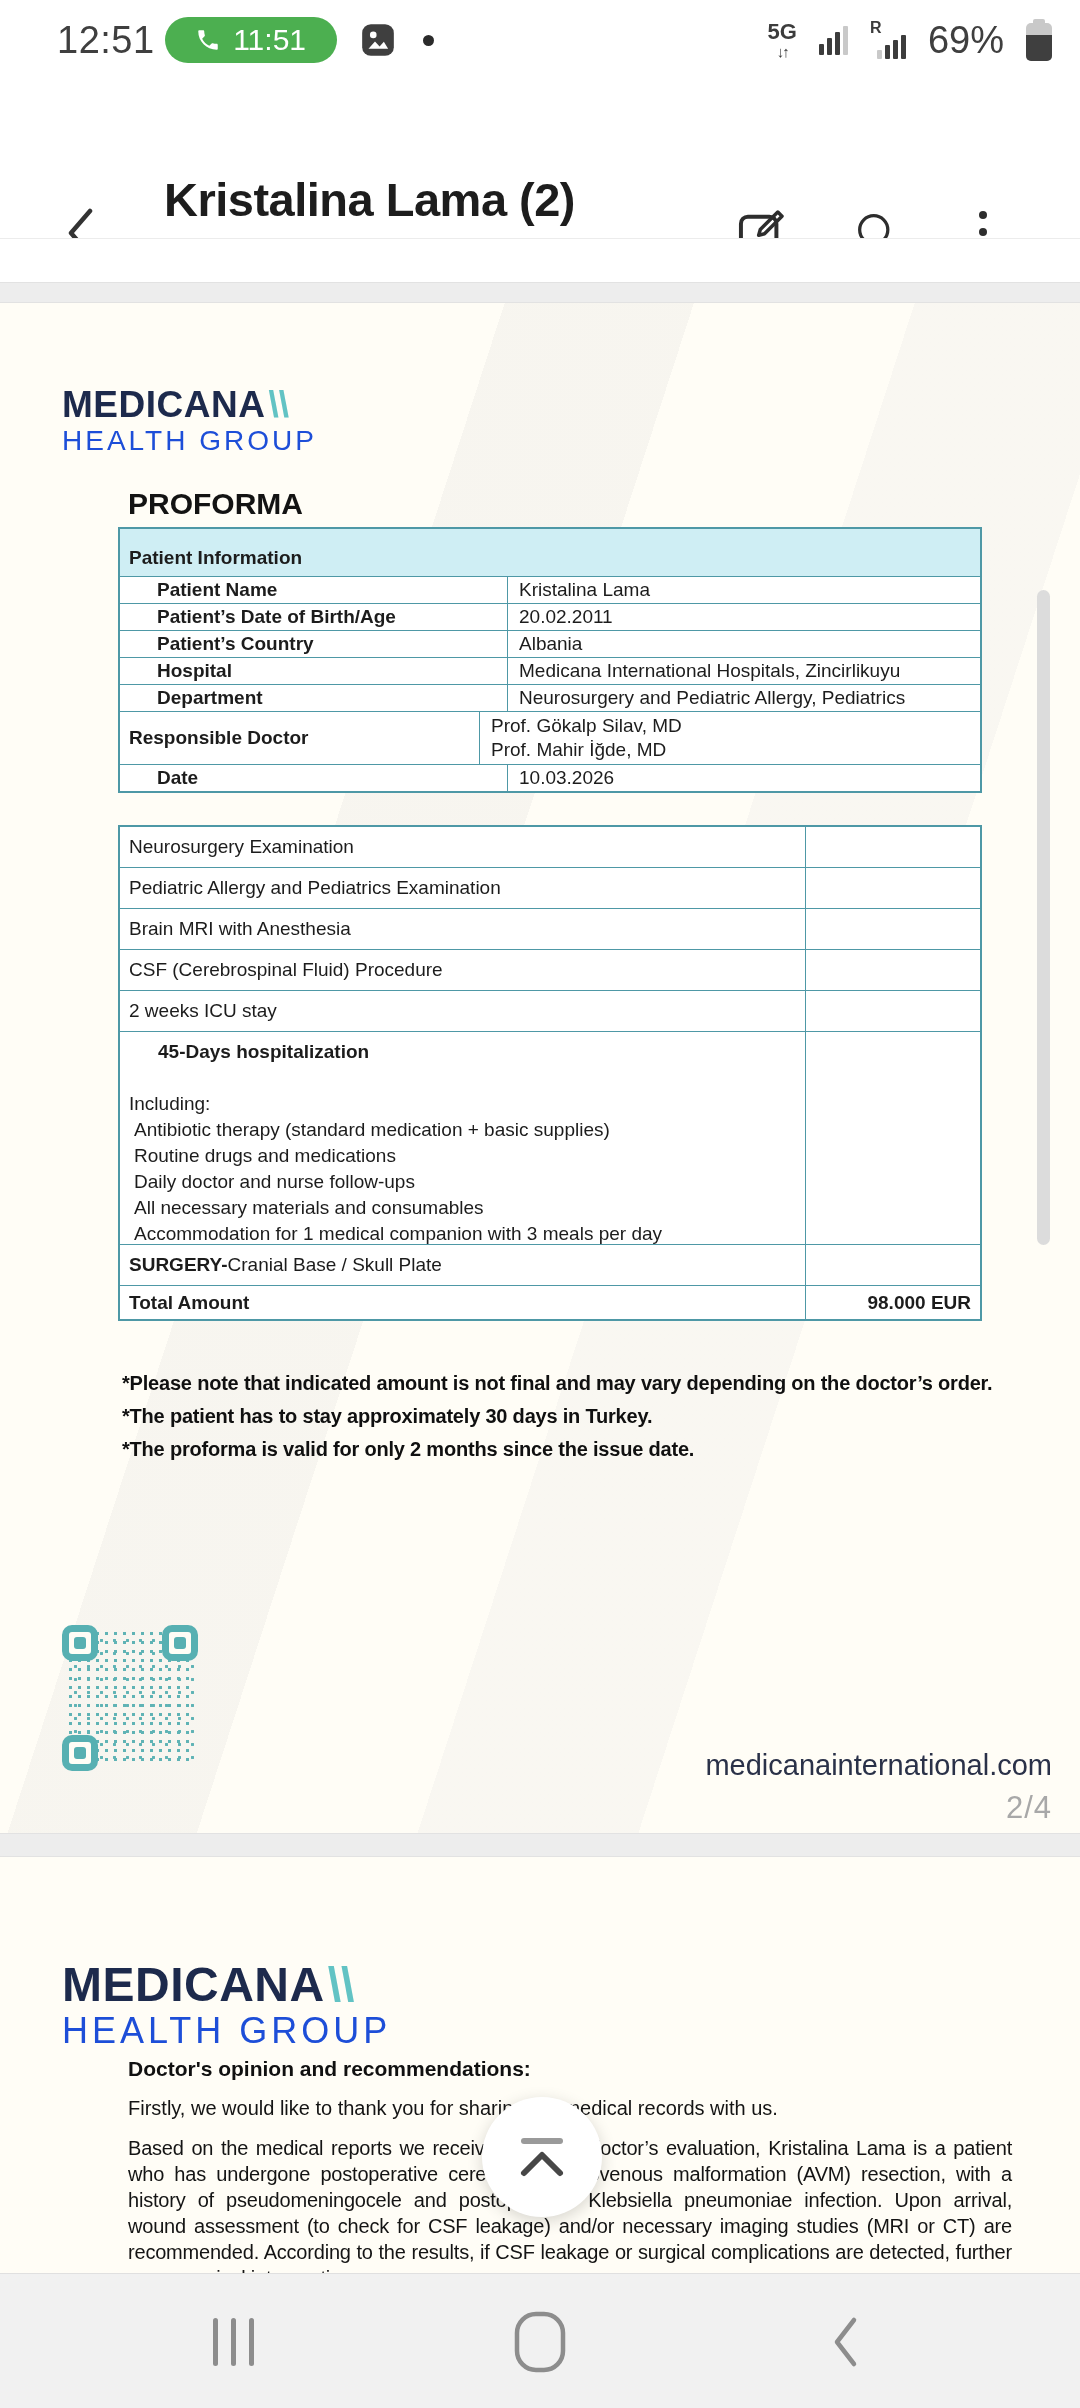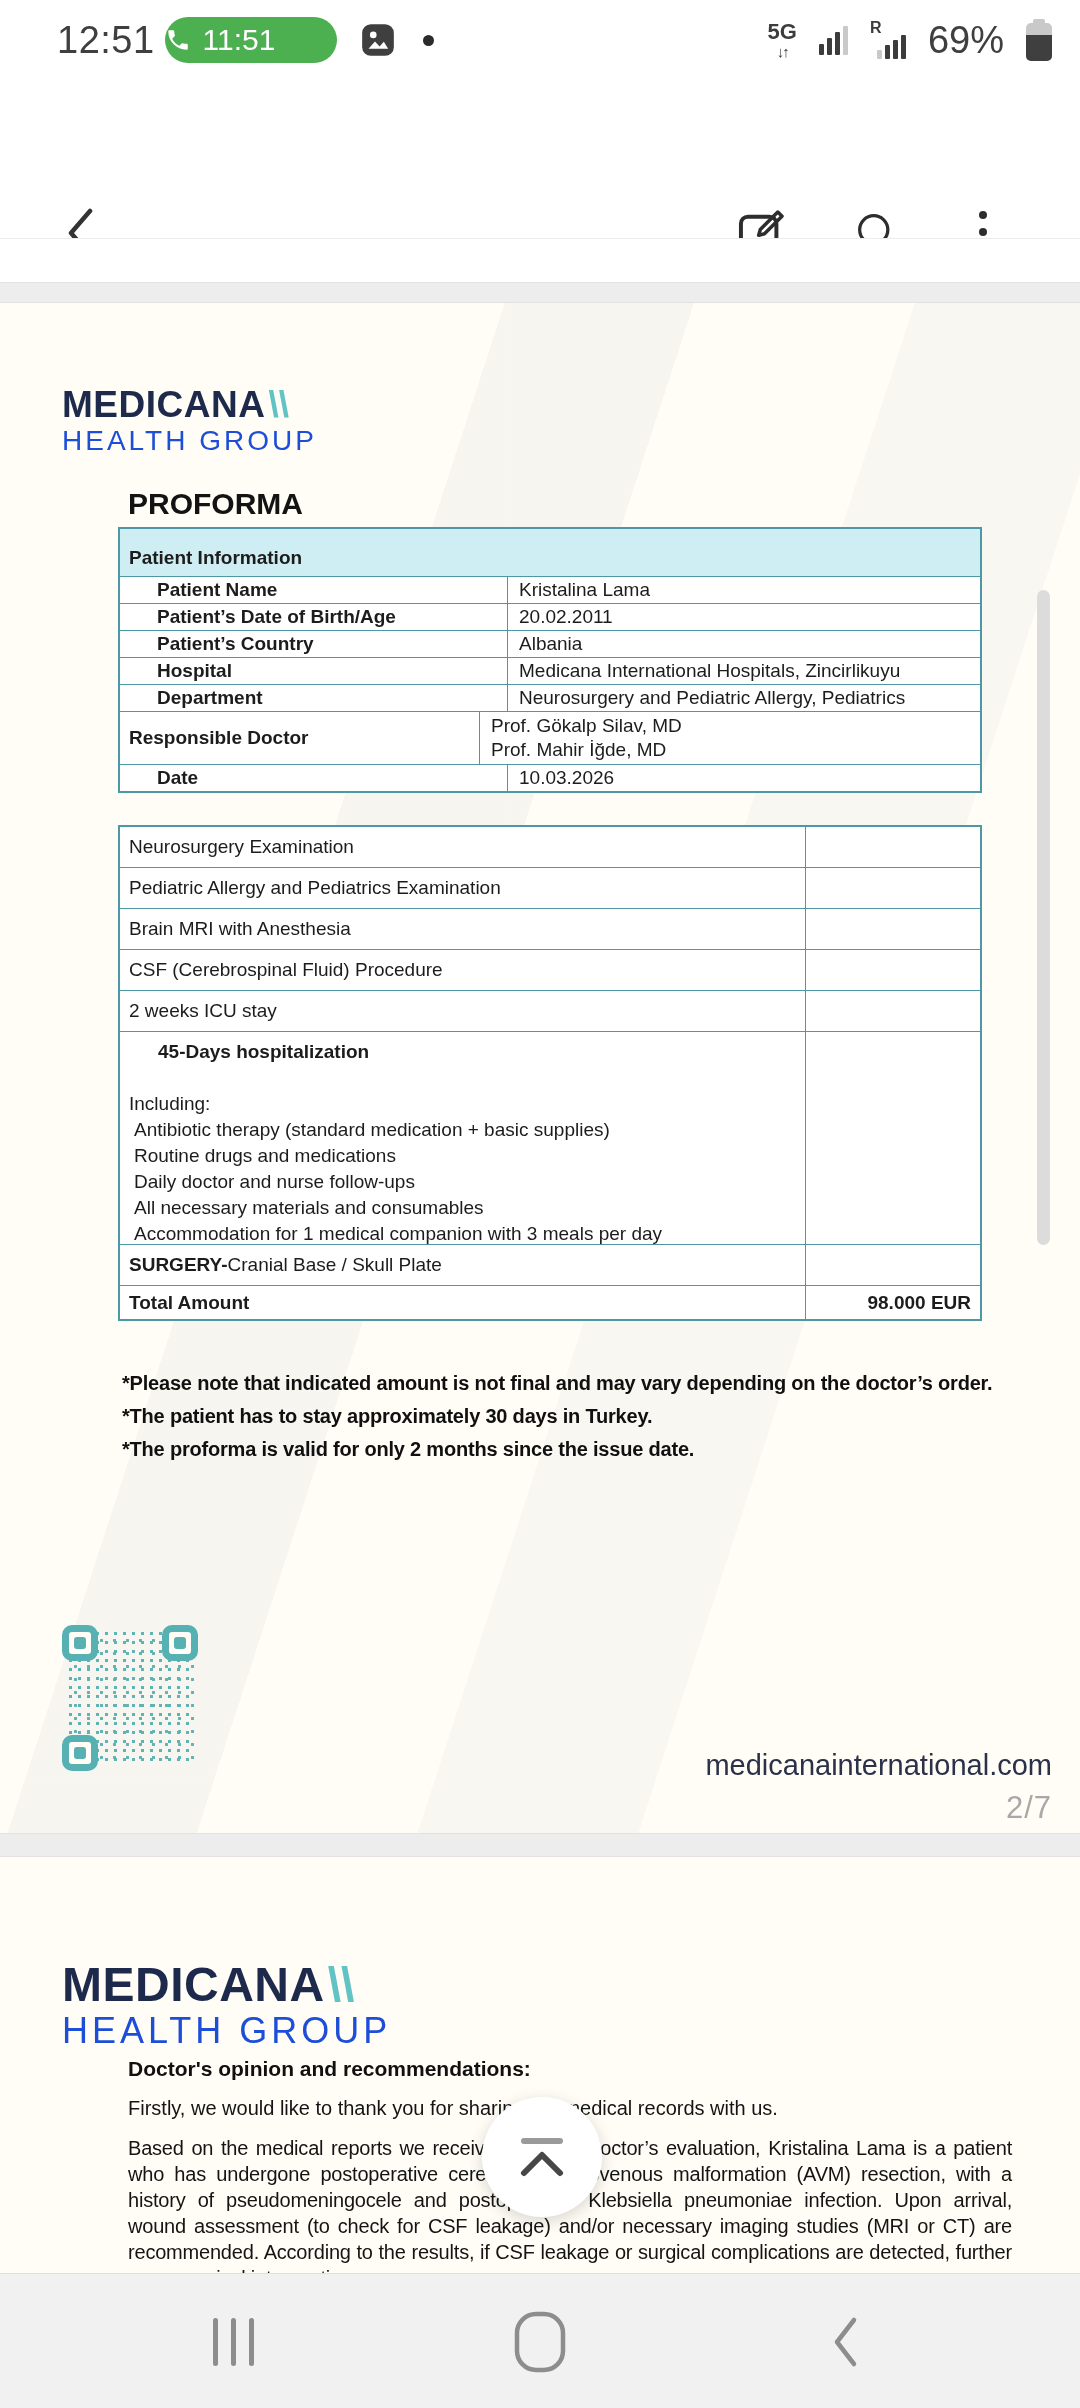--- a/index.html
+++ b/index.html
@@ -4,21 +4,21 @@
 <style>
   html,body{margin:0;padding:0;background:#000;}
   .screen{position:relative;width:1080px;height:2408px;background:#ffffff;overflow:hidden;
           font-family:"Liberation Sans",sans-serif;color:#1c1c1c;}
 
   
   .status-bar{position:absolute;top:0;left:0;right:0;height:80px;background:#fff;
               display:flex;align-items:center;justify-content:space-between;padding:0 28px 0 57px;box-sizing:border-box;}
   .sb-left{display:flex;align-items:center;}
   .sb-time{font-size:38px;color:#3f3f3f;letter-spacing:0.5px;}
-  .call-pill{display:flex;align-items:center;gap:12px;margin-left:10px;
+  .call-pill{display:flex;align-items:center;justify-content:center;gap:12px;margin-left:10px;
              width:172px;height:46px;border-radius:23px;background:#4caf50;}
   .call-pill span{color:#fff;font-size:30px;}
   .notif-dot{width:11px;height:11px;border-radius:50%;background:#2b2b2b;margin-left:26px;}
   .gallery-wrap{margin-left:22px;display:flex;}
   .sb-right{display:flex;align-items:center;gap:22px;}
   .net5g{display:flex;flex-direction:column;align-items:center;line-height:1;}
   .net5g .n5{font-size:22px;font-weight:bold;color:#3c3c3c;}
   .net5g .arr{font-size:15px;color:#3c3c3c;letter-spacing:-2px;margin-top:1px;}
   .bars{display:flex;align-items:flex-end;gap:3px;}
   .bars i{display:block;width:5px;background:#3c3c3c;border-radius:1px;}
@@ -196,20 +196,21 @@
       </div>
     </div>
   </div>
 
   <div class="app-header">
     <div class="back-btn">
       <svg width="36" height="60" viewBox="0 0 36 60">
         <polyline points="28,8 9,30 28,52" fill="none" stroke="#333333" stroke-width="4.5" stroke-linecap="round" stroke-linejoin="round"></polyline>
       </svg>
     </div>
+    <div class="hd-title">Kristalina Lama (2)</div>
     <div class="hd-sub">Lettore PDF</div>
     <div class="hd-btn hd-edit">
       <svg width="56" height="56" viewBox="0 0 24 24">
         <rect x="3.4" y="5" width="15.2" height="15.2" rx="3" fill="none" stroke="#2d2d2d" stroke-width="1.7"></rect>
         <path d="M19.2 3l1.8 1.8-7.5 7.5-2.5.7.7-2.5z" fill="none" stroke="#2d2d2d" stroke-width="1.5" stroke-linejoin="round"></path>
       </svg>
     </div>
     <div class="hd-btn hd-search">
       <svg width="52" height="52" viewBox="0 0 48 48">
         <circle cx="21" cy="21" r="13" fill="none" stroke="#2d2d2d" stroke-width="3"></circle>
@@ -326,21 +327,21 @@
     </div>
 
     <div class="qr">
       <div class="qr-dots"></div>
       <div class="qr-finder qf-tl"></div>
       <div class="qr-finder qf-tr"></div>
       <div class="qr-finder qf-bl"></div>
     </div>
 
     <div class="website">medicanainternational.com</div>
-    <span class="page-badge badge2">2/7</span>
+    <span class="page-badge badge2">2/4</span>
   </div>
 
   <div class="sep sep2"></div>
 
   <div class="pdf-page page-opinion">
     <div class="brand brand2">
       <div><span class="nm">MEDICANA</span><span class="sl">\\</span></div>
       <div class="sub">HEALTH GROUP</div>
     </div>
     <div class="op-heading">Doctor's opinion and recommendations:</div>

